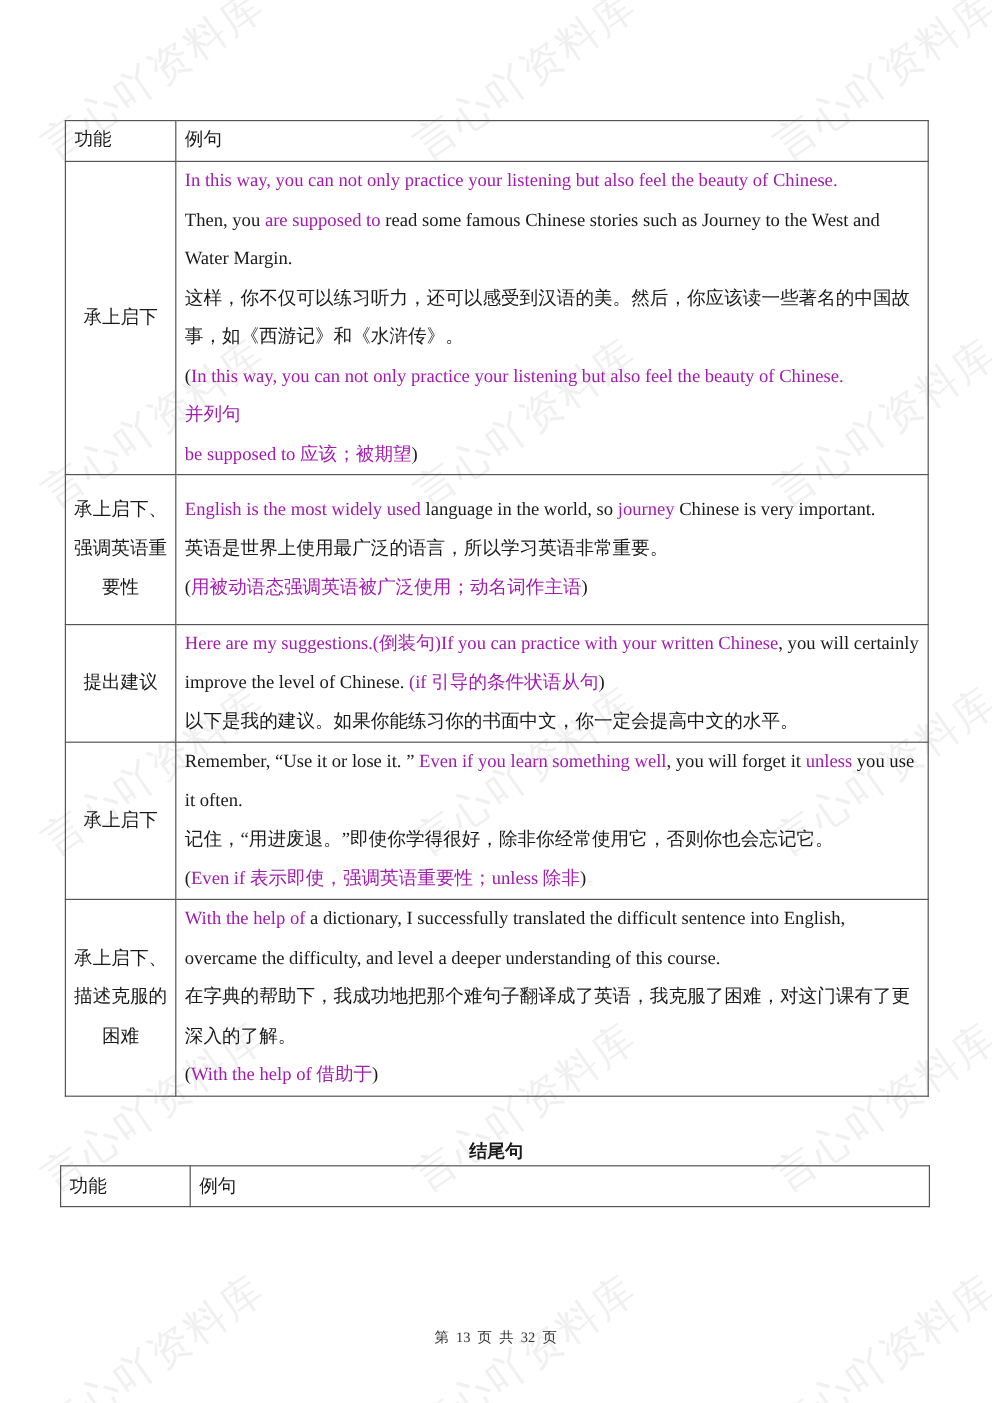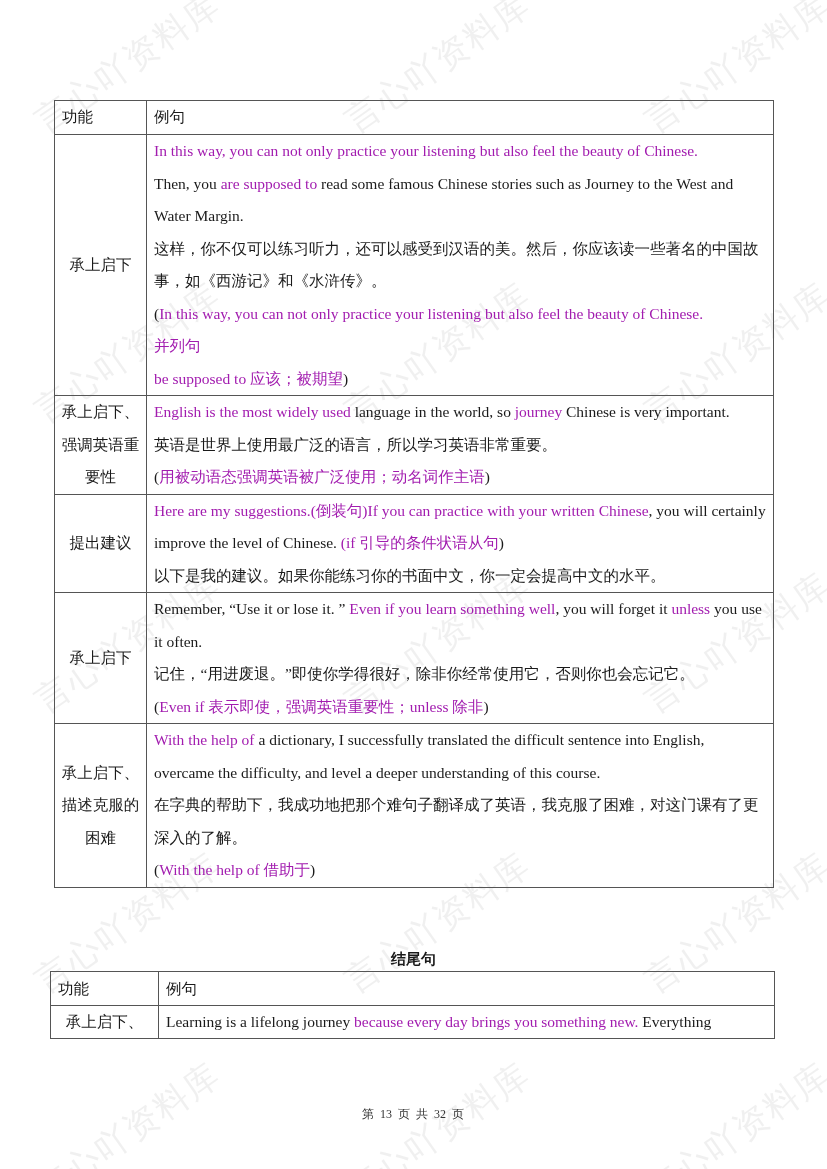--- a/index.html
+++ b/index.html
@@ -15,21 +15,21 @@
     transform: rotate(-35deg); white-space: nowrap; pointer-events: none;
     letter-spacing: 2px;
   }
   table.main {
     position: absolute; border-collapse: collapse;
     font-size: 15.5px; line-height: 32.5px;
   }
   table.main td {
     border: 1px solid #555; padding: 0 7px; vertical-align: middle;
   }
-  table.main td.func { text-align: center; padding: 0 6px; }
+  table.main td.func { text-align: center; padding: 13px 6px; }
   table.main tr.head td { text-align: left; height: 33px; }
   .red { color: #a21caf; }
   .line { display: block; }
   #t1 { left: 54px; top: 100px; width: 720px; }
   #t1 col.c1 { width: 92px; }
   #t2 { left: 50px; top: 971px; width: 725px; }
   #t2 col.c1 { width: 108px; }
   #t2 td { line-height: 32px; }
   .section-title {
     position: absolute; left: 0; width: 827px; top: 950px; text-align: center;
@@ -121,22 +121,16 @@
 <table class="main" id="t2">
   <colgroup>
       <col class="c1">
       <col>
     </colgroup>
   <tbody id="t2-body">
     <tr class="head">
       <td>功能</td>
       <td>例句</td>
     </tr>
-  <tr>
-        <td class="func">承上启下、</td>
-        <td>
-          <span class="line"><span>Learning is a lifelong journey </span><span class="red">because every day brings you something new.</span><span> Everything</span></span>
-        </td>
-      </tr>
     </tbody>
 </table>
 
 <div class="footer">第 13 页 共 32 页</div>
 
 </body></html>

